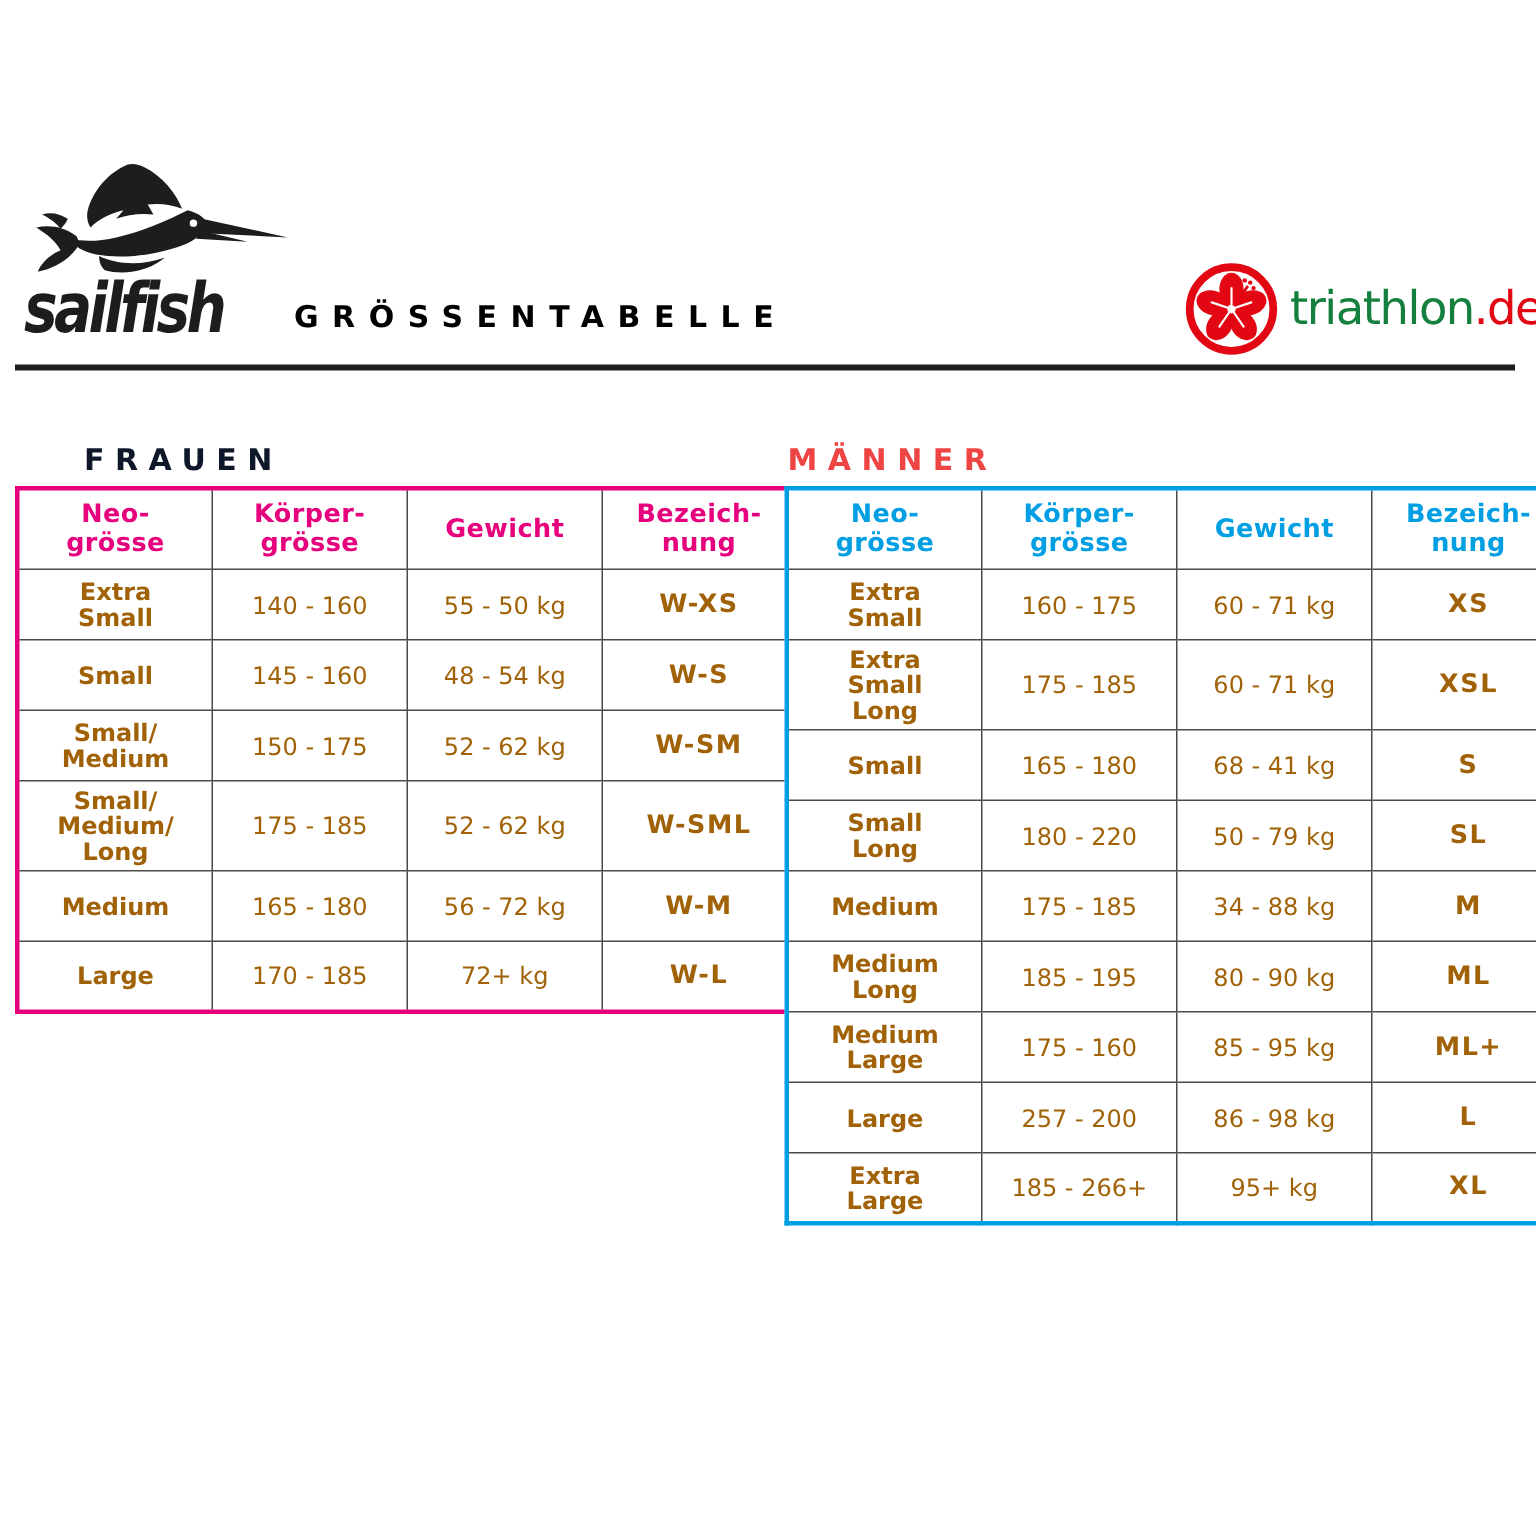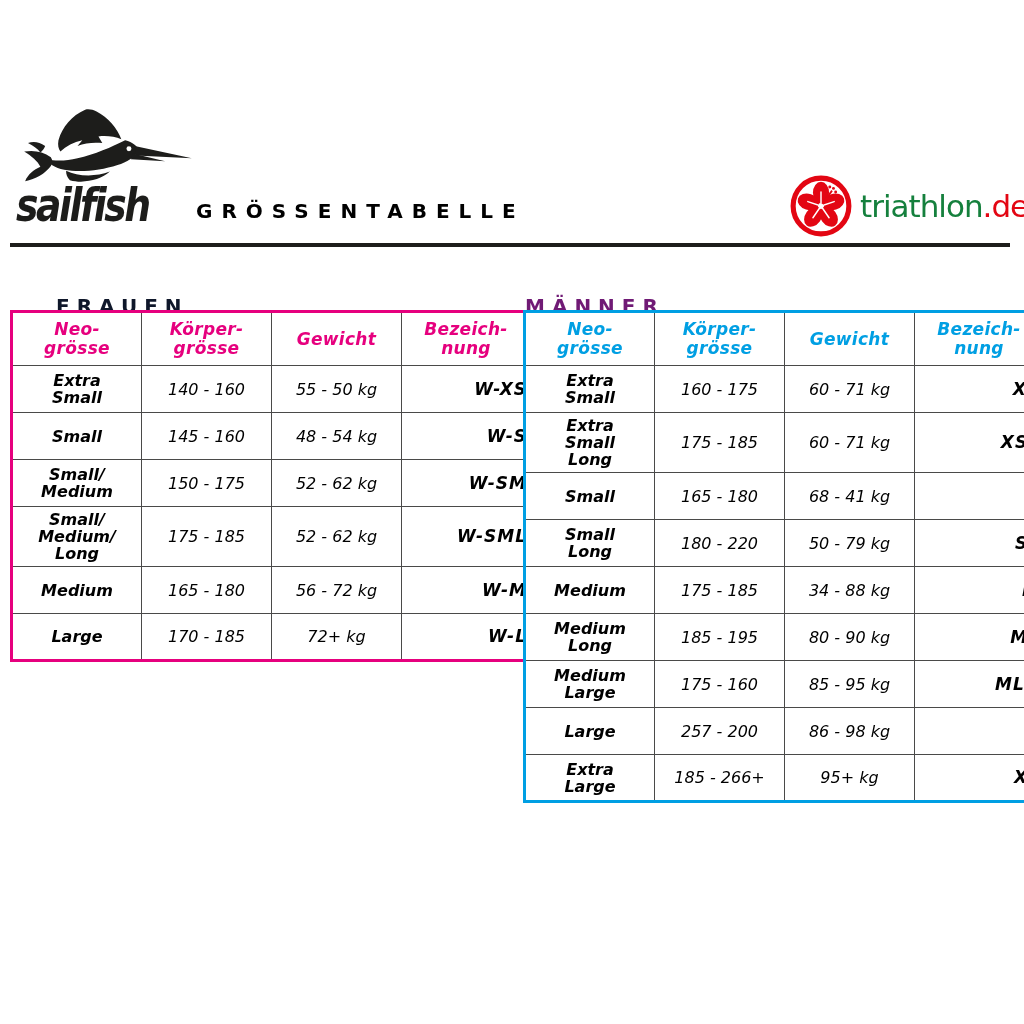--- a/index.html
+++ b/index.html
@@ -29,41 +29,41 @@
   .partner-name { color:#15803d; }
   .partner-tld  { color:#e30613; }
 
   .header-rule { position:absolute; left:10px; top:243px; width:1000px; height:4px; background:#1d1d1b; }
 
   
   .section-title {
     position:absolute; top:294px; font-size:20px; font-weight:bold; letter-spacing:7px; white-space:nowrap;
   }
   .section-title.women { left:12px;  color:#0f172a;margin-left:44px; }
-  .section-title.men   { left:525px; color:#701a75; }
+  .section-title.men   { left:525px; color:#ef4444; }
 
   
   table.size-table {
-    position:absolute; top:310px; width:523px;
-    border-collapse:collapse; table-layout:fixed; background:#fff;font-style:italic;
+    position:absolute; top:324px; width:523px;
+    border-collapse:collapse; table-layout:fixed; background:#fff;
   }
   table.size-table.women { left:10px;  border:3px solid #e6007e; }
   table.size-table.men   { left:523px; border:3px solid #009fe3; }
   .size-table th, .size-table td {
     border:1px solid #4a4a49; text-align:center; vertical-align:middle;
     white-space:pre-line; padding:4px 3px; width:25%;
   }
   .size-table thead tr { height:54px; }
   .size-table tbody tr { height:47px; }
   .size-table th { font-size:17px; line-height:19px; font-weight:bold; letter-spacing:.3px; }
   table.size-table.women th { color:#e6007e; }
   table.size-table.men   th { color:#009fe3; }
-  .size-table td { font-size:16px; line-height:17px; color:#000000; }
+  .size-table td { font-size:16px; line-height:17px; color:#a16207; }
   .size-table td.c-name { font-weight:bold; font-size:16px; }
-  .size-table td.c-code { font-weight:bold; font-size:17px; letter-spacing:1px;text-align:right; }
+  .size-table td.c-code { font-weight:bold; font-size:17px; letter-spacing:1px; }
 </style>
 </head>
 <body>
 
 <div class="page">
 
   <svg class="fish-logo" viewBox="0 0 180 84" xmlns="http://www.w3.org/2000/svg" aria-hidden="true">
     <g fill="#1d1d1b">
 
       <path d="M66 6 C52 12 42 24 38 38 C37 43 38 47 40 50 C46 44 54 40 63 38 L58 44 C66 41 75 40 84 41 L80 34 C88 33 97 34 104 37 C100 26 90 14 78 8 C74 6 70 5 66 6 Z"></path>

